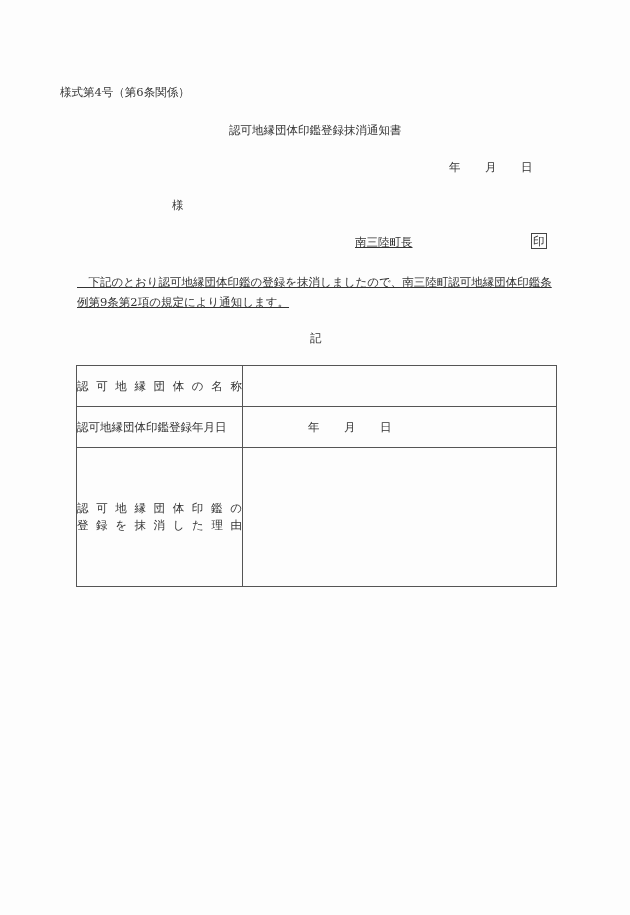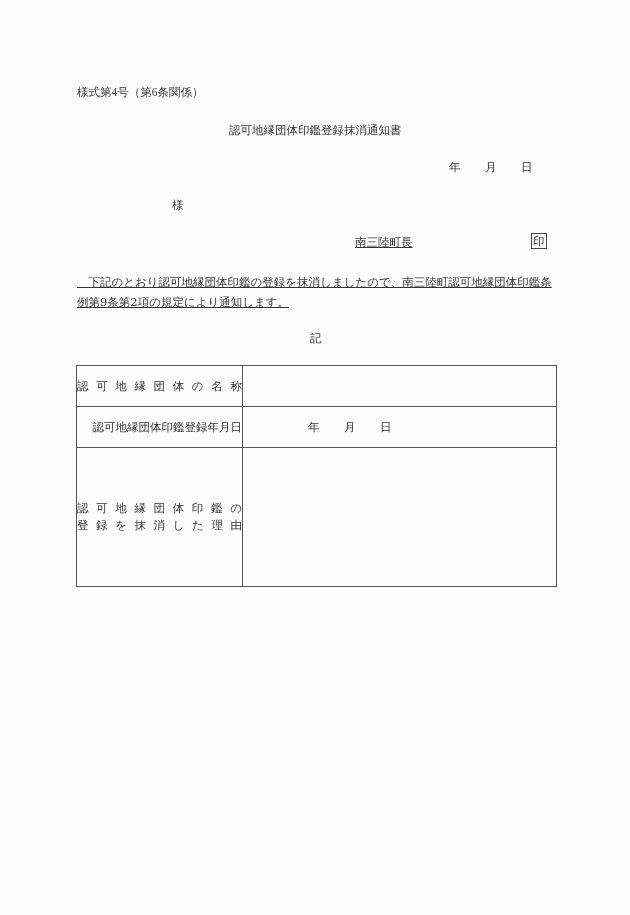--- a/index.html
+++ b/index.html
@@ -2,21 +2,21 @@
 <html><head>
   <meta charset="utf-8">
   <style>
     html, body { margin: 0; padding: 0; }
     body {
       width: 630px; height: 915px; background: #fdfdfd;
       font-family: "DejaVu Serif", "Liberation Serif", serif;
       color: #333; position: relative; overflow: hidden;
     }
     .abs { position: absolute; white-space: nowrap; font-size: 11.5px; line-height: 14px; }
-    .form-no { left: 77px; top: 85px; font-family: Liberation Serif, serif; }
+    .form-no { left: 60px; top: 85px; }
     .title { left: 229px; top: 123px; font-size: 11.5px; }
     .date-row { left: 449px; top: 160px; }
     .date-row span { display: inline-block; }
     .sama { left: 172px; top: 198px; }
     .mayor { left: 355px; top: 235px; text-decoration: underline; }
     .seal { left: 531px; top: 233px; border: 1px solid #444; padding: 0 1px; line-height: 14px; font-size: 11.5px; }
     .body-text { left: 77px; top: 272px; line-height: 20px; white-space: normal; width: 485px; text-decoration: underline; }
     .ki { left: 310px; top: 331px; }
     table.form-table {
       position: absolute; left: 76px; top: 365px; width: 481px;
@@ -60,21 +60,21 @@
             <span>団</span>
             <span>体</span>
             <span>の</span>
             <span>名</span>
             <span>称</span>
           </div>
     </td>
     <td></td>
   </tr>
   <tr class="r2">
-    <td class="label-cell" style="text-align:right;">認可地縁団体印鑑登録年月日</td>
+    <td class="label-cell" style="text-align:left;">認可地縁団体印鑑登録年月日</td>
     <td>
       <div class="cell-date" style="padding-left:65px;">
         <span style="width:36px">年</span><span style="width:36px">月</span><span>日</span>
       </div>
     </td>
   </tr>
   <tr class="r3">
     <td class="label-cell">
       <div class="spread lbl-line" id="spread2">
             <span>認</span>

